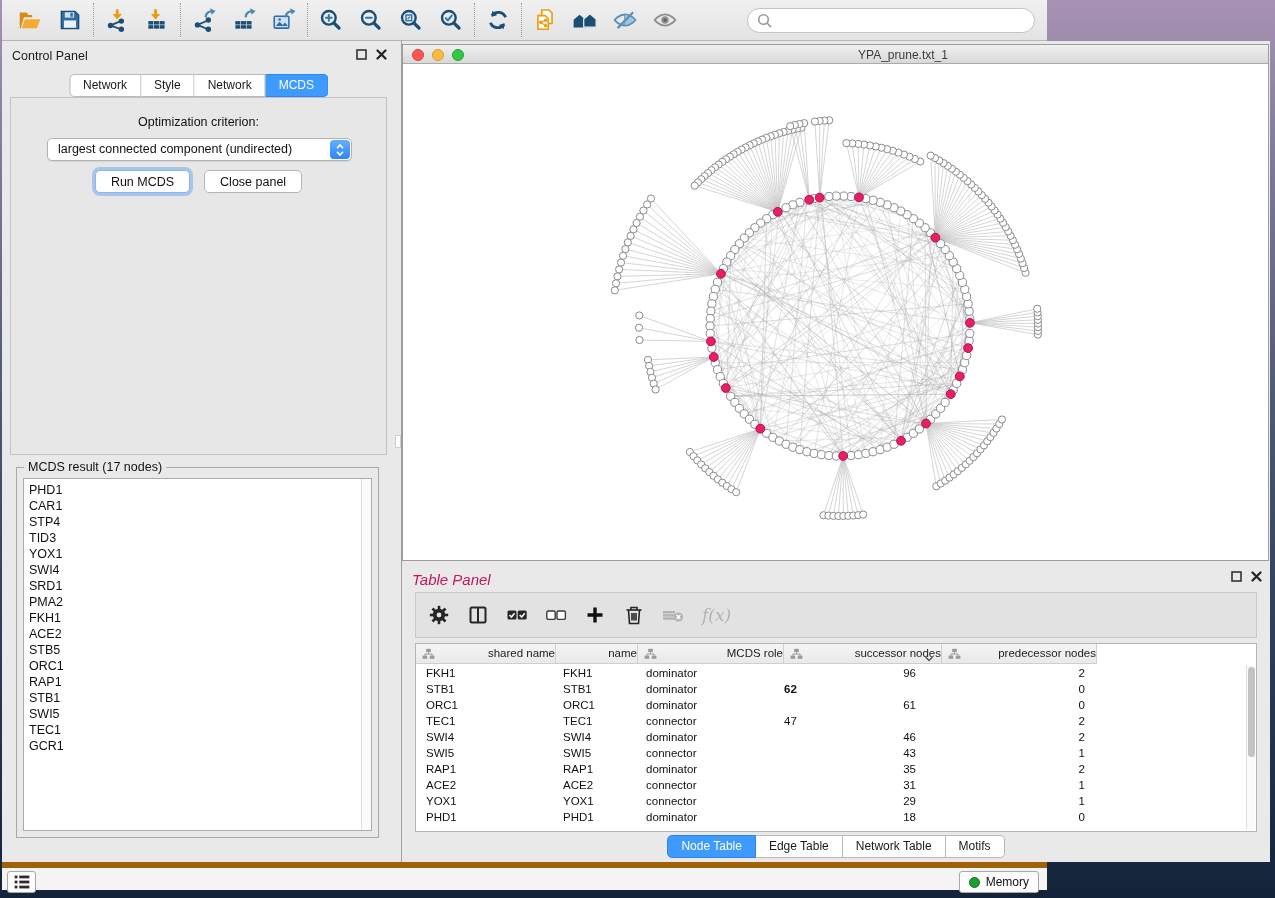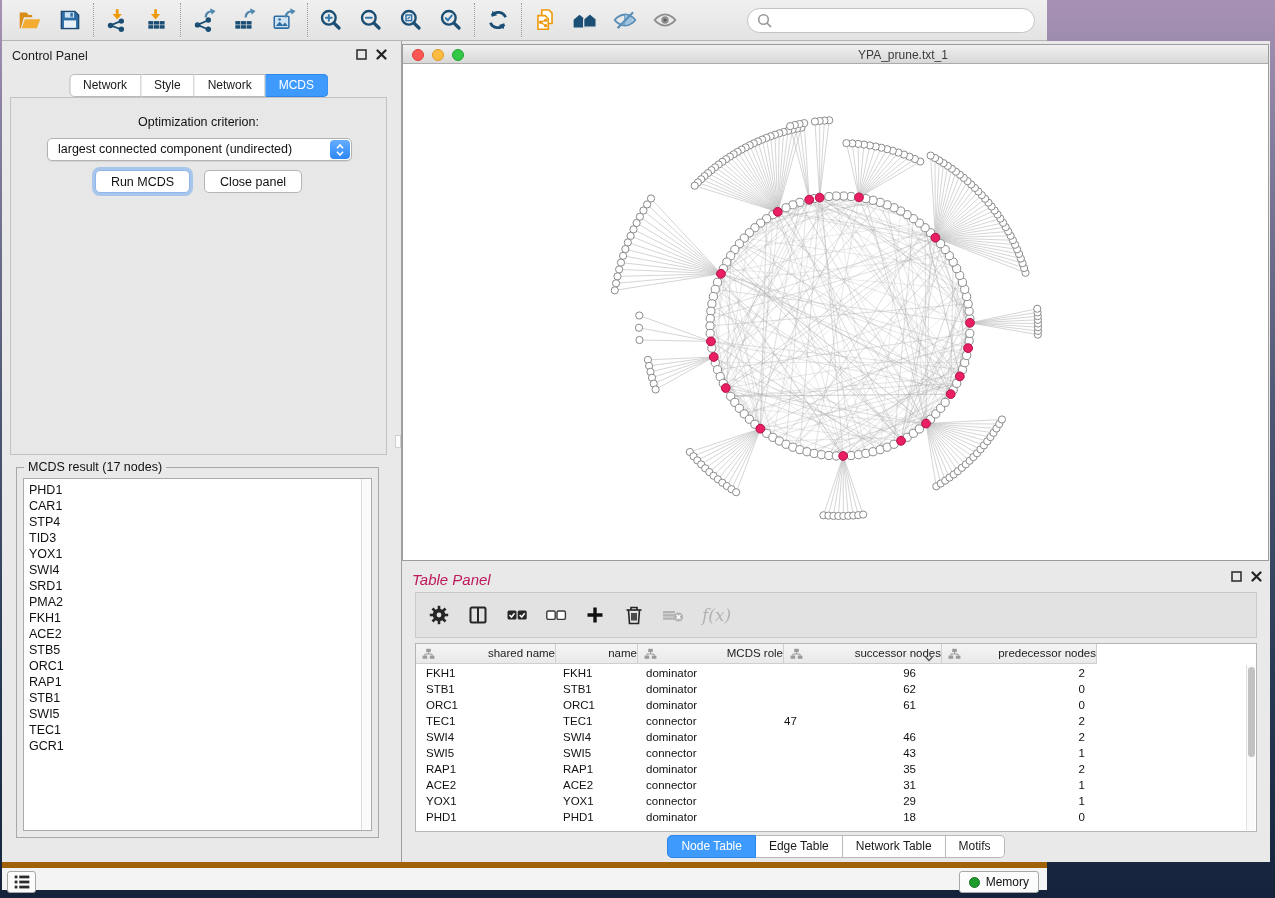--- a/index.html
+++ b/index.html
@@ -1140,21 +1140,21 @@
               <div class="td" style="width: 140px; text-align: left; padding: 0px 0px 0px 10px;">FKH1</div>
               <div class="td" style="width: 82px; text-align: left; padding: 0px 0px 0px 7px;">FKH1</div>
               <div class="td" style="width: 146px; text-align: left; padding: 0px 0px 0px 8px;">dominator</div>
               <div class="td" style="width: 158px; text-align: right; padding: 0px 26px 0px 0px;">96</div>
               <div class="td" style="width: 155px; text-align: right; padding: 0px 12px 0px 0px;">2</div>
             </div>
             <div class="tr">
               <div class="td" style="width: 140px; text-align: left; padding: 0px 0px 0px 10px;">STB1</div>
               <div class="td" style="width: 82px; text-align: left; padding: 0px 0px 0px 7px;">STB1</div>
               <div class="td" style="width: 146px; text-align: left; padding: 0px 0px 0px 8px;">dominator</div>
-              <div class="td" style="width: 158px; text-align: right; padding: 0px 26px 0px 0px;">62</div>
+              <div class="td" style="width: 158px; padding: 0px 26px 0px 0px; font-weight: bold;">62</div>
               <div class="td" style="width: 155px; text-align: right; padding: 0px 12px 0px 0px;">0</div>
             </div>
             <div class="tr">
               <div class="td" style="width: 140px; text-align: left; padding: 0px 0px 0px 10px;">ORC1</div>
               <div class="td" style="width: 82px; text-align: left; padding: 0px 0px 0px 7px;">ORC1</div>
               <div class="td" style="width: 146px; text-align: left; padding: 0px 0px 0px 8px;">dominator</div>
               <div class="td" style="width: 158px; text-align: right; padding: 0px 26px 0px 0px;">61</div>
               <div class="td" style="width: 155px; text-align: right; padding: 0px 12px 0px 0px;">0</div>
             </div>
             <div class="tr">

